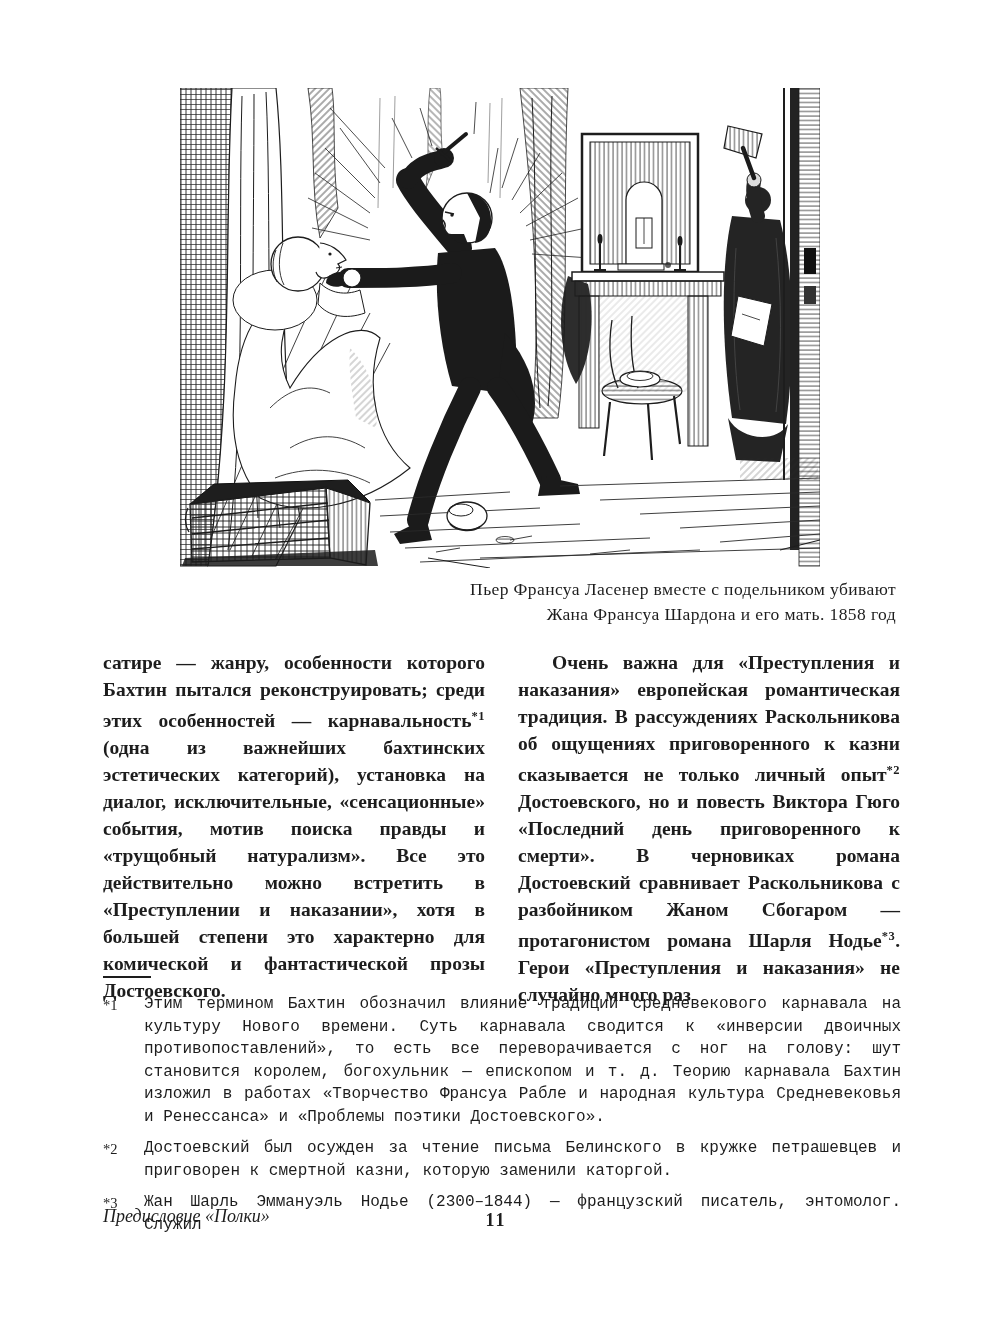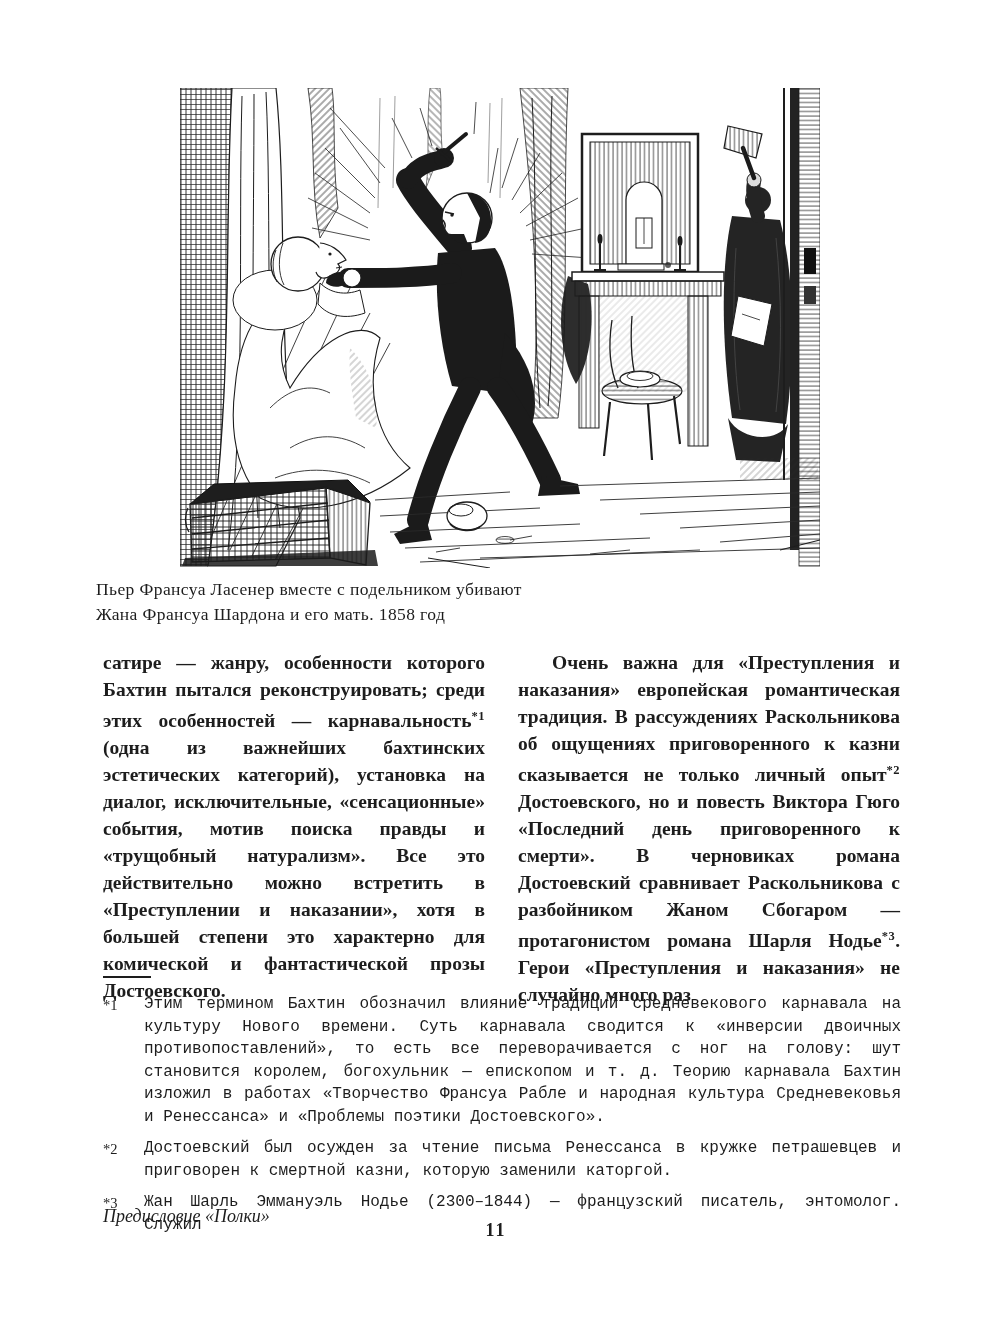--- a/index.html
+++ b/index.html
@@ -2,38 +2,38 @@
 <html lang="ru"><head>
 <meta charset="utf-8">
 <style>
   html,body{margin:0;padding:0;}
   body{background:#ffffff;font-family:"Liberation Serif","DejaVu Serif",serif;color:#1d1d1d;}
   .page{position:relative;width:992px;height:1329px;background:#ffffff;overflow:hidden;}
 
   .illustration{position:absolute;left:180px;top:88px;width:640px;height:480px;}
   .illustration svg{display:block;width:100%;height:100%;}
 
-  .caption{position:absolute;top:577px;left:96px;width:800px;text-align:left;
+  .caption{position:absolute;top:577px;left:96px;width:800px;text-align:right;
            font-size:17.5px;line-height:25px;letter-spacing:0.4px;color:#1d1d1d;}
 
   .columns{position:absolute;top:649px;left:103px;width:797px;display:flex;gap:33px;}
   .col{width:382px;font-size:19.5px;line-height:27px;text-align:justify;}
   .col p{margin:0;font-weight:bold;}
   .indent{text-indent:34px;}
   .fnref{font-size:12.5px;vertical-align:7px;letter-spacing:0.5px;}
 
   .footnotes{position:absolute;top:976px;left:103px;width:798px;}
   .fn-rule{width:48px;border-top:2px solid #1d1d1d;margin-bottom:15px;}
   .fn{display:flex;font-size:16px;line-height:22.5px;margin-bottom:9px;}
   .fn-marker{flex:none;width:41px;font-size:14.5px;padding-top:1px;}
   .fn-text{flex:1;margin:0;text-align:justify;font-family:Liberation Mono, monospace;}
 
   .footer{position:absolute;top:1206px;left:0;width:992px;height:30px;}
   .footer-title{position:absolute;left:103px;top:0;font-style:italic;font-size:18px;text-align:center;}
-  .page-number{position:absolute;left:0;right:0;top:14px;text-align:center;
+  .page-number{position:absolute;left:0;right:0;top:4px;text-align:center;
                font-size:18px;font-weight:bold;letter-spacing:2px;}
 </style>
 </head>
 <body>
 
 <div class="page">
 
   <div class="illustration">
     <svg viewBox="0 0 640 480">
       <defs>
@@ -211,21 +211,21 @@
   </div>
 
   <div class="footnotes">
     <div class="fn-rule"></div>
     <div class="fn">
       <span class="fn-marker">*1</span>
       <p class="fn-text">Этим термином Бахтин обозначил влияние традиций средневекового карнавала на культуру Нового времени. Суть карнавала сводится к «инверсии двоичных противопоставлений», то есть все переворачивается с ног на голову: шут становится королем, богохульник — епископом и т. д. Теорию карнавала Бахтин изложил в работах «Творчество Франсуа Рабле и народная культура Средневековья и Ренессанса» и «Проблемы поэтики Достоевского».</p>
     </div>
     <div class="fn">
       <span class="fn-marker">*2</span>
-      <p class="fn-text">Достоевский был осужден за чтение письма Ренессанса в кружке петрашевцев и приговорен к смертной казни, которую заменили каторгой.</p>
+      <p class="fn-text">Достоевский был осужден за чтение письма Белинского в кружке петрашевцев и приговорен к смертной казни, которую заменили каторгой.</p>
     </div>
     <div class="fn">
       <span class="fn-marker">*3</span>
       <p class="fn-text">Жан Шарль Эммануэль Нодье (2300–1844) — французский писатель, энтомолог. Служил</p>
     </div>
   </div>
 
   <div class="footer">
     <span class="footer-title">Предисловие «Полки»</span>
     <span class="page-number">11</span>

